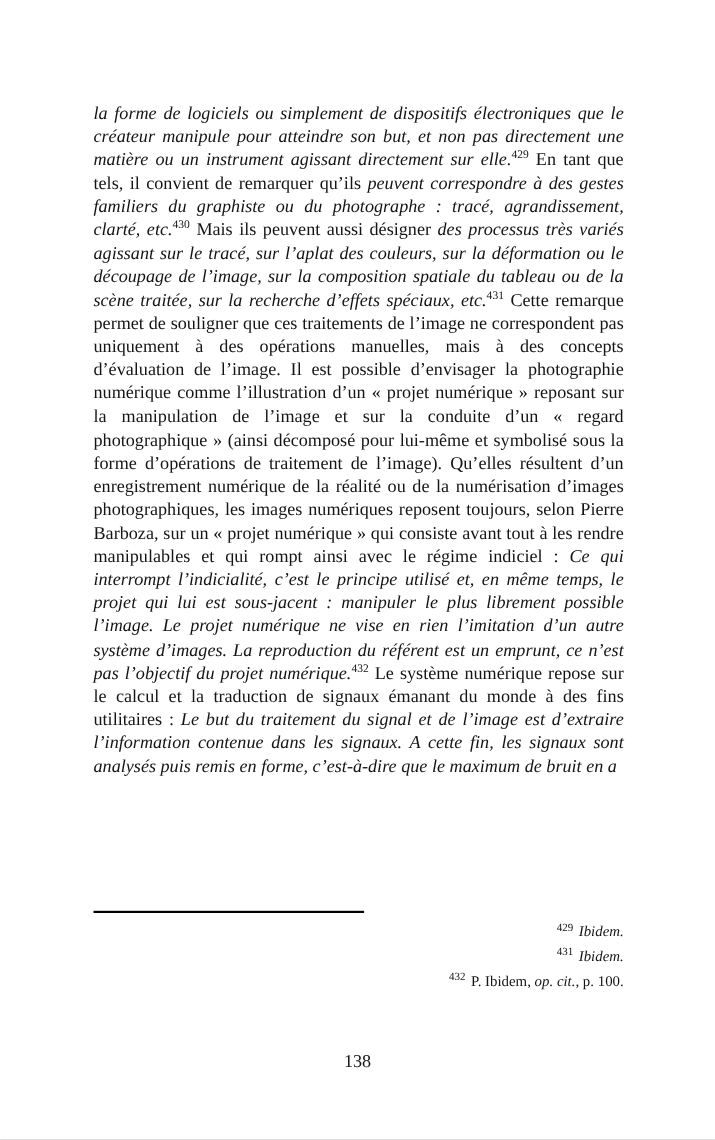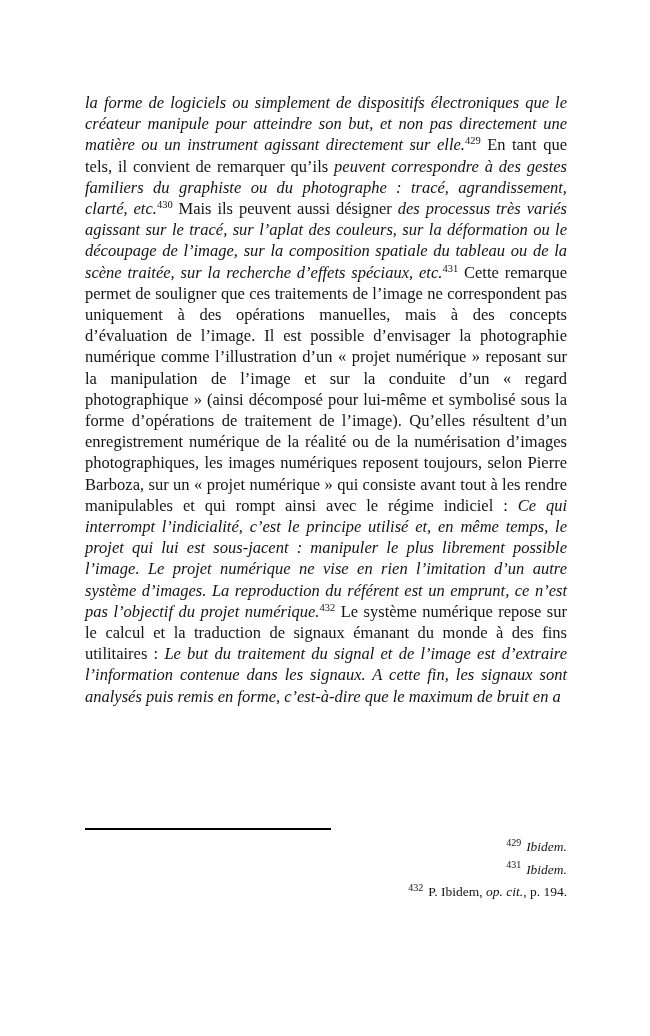--- a/index.html
+++ b/index.html
@@ -73,15 +73,16 @@
 </style>
 </head>
 <body>
 
 <div class="page">
   <p class="body-text text-block" id="body-paragraph"><span class="italic">la forme de logiciels ou simplement de dispositifs électroniques que le créateur manipule pour atteindre son but, et non pas directement une matière ou un instrument agissant directement sur elle.</span><sup>429</sup><span> En tant que tels, il convient de remarquer qu’ils </span><span class="italic">peuvent correspondre à des gestes familiers du graphiste ou du photographe : tracé, agrandissement, clarté, etc.</span><sup>430</sup><span> Mais ils peuvent aussi désigner </span><span class="italic">des processus très variés agissant sur le tracé, sur l’aplat des couleurs, sur la déformation ou le découpage de l’image, sur la composition spatiale du tableau ou de la scène traitée, sur la recherche d’effets spéciaux, etc.</span><sup>431</sup><span> Cette remarque permet de souligner que ces traitements de l’image ne correspondent pas uniquement à des opérations manuelles, mais à des concepts d’évaluation de l’image. Il est possible d’envisager la photographie numérique comme l’illustration d’un «&nbsp;projet numérique&nbsp;» reposant sur la manipulation de l’image et sur la conduite d’un «&nbsp;regard photographique&nbsp;» (ainsi décomposé pour lui-même et symbolisé sous la forme d’opérations de traitement de l’image). Qu’elles résultent d’un enregistrement numérique de la réalité ou de la numérisation d’images photographiques, les images numériques reposent toujours, selon Pierre Barboza, sur un «&nbsp;projet numérique&nbsp;» qui consiste avant tout à les rendre manipulables et qui rompt ainsi avec le régime indiciel : </span><span class="italic">Ce qui interrompt l’indicialité, c’est le principe utilisé et, en même temps, le projet qui lui est sous-jacent : manipuler le plus librement possible l’image. Le projet numérique ne vise en rien l’imitation d’un autre système d’images. La reproduction du référent est un emprunt, ce n’est pas l’objectif du projet numérique.</span><sup>432</sup><span> Le système numérique repose sur le calcul et la traduction de signaux émanant du monde à des fins utilitaires : </span><span class="italic">Le but du traitement du signal et de l’image est d’extraire l’information contenue dans les signaux. A cette fin, les signaux sont analysés puis remis en forme, c’est-à-dire que le maximum de bruit en a</span></p>
   <div class="fn-sep"></div>
   <div class="footnotes" id="footnotes">
       <div class="footnote"><sup>429</sup><span class="italic">Ibidem.</span></div>
       <div class="footnote"><sup>431</sup><span class="italic">Ibidem.</span></div>
-      <div class="footnote"><sup>432</sup><span>P. Ibidem, </span><span class="italic">op. cit.</span><span>, p. 194.</span></div>
+      <div class="footnote"><sup>432</sup><span>P. Ibidem, </span><span class="italic">op. cit.</span><span>, p. 100.</span></div>
     </div>
+  <div class="page-number">138</div>
 </div>
 
 </body></html>

